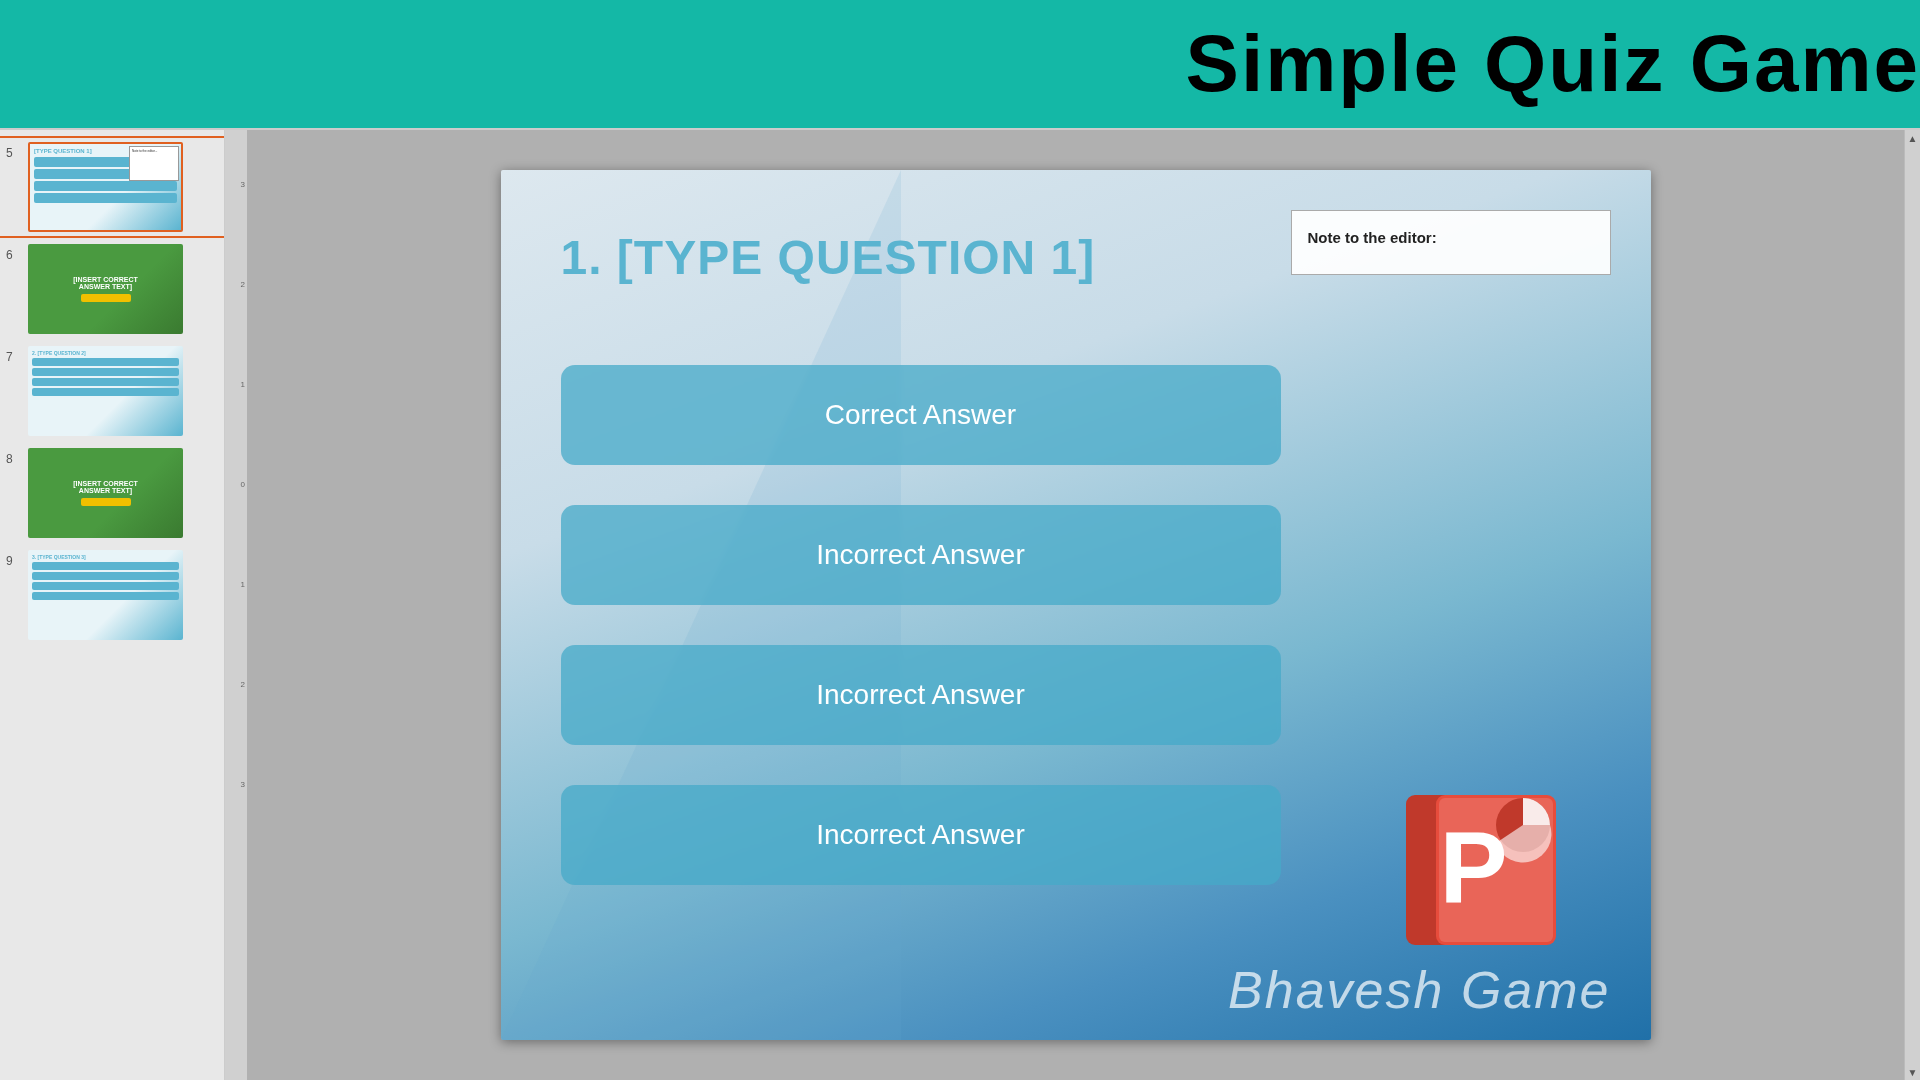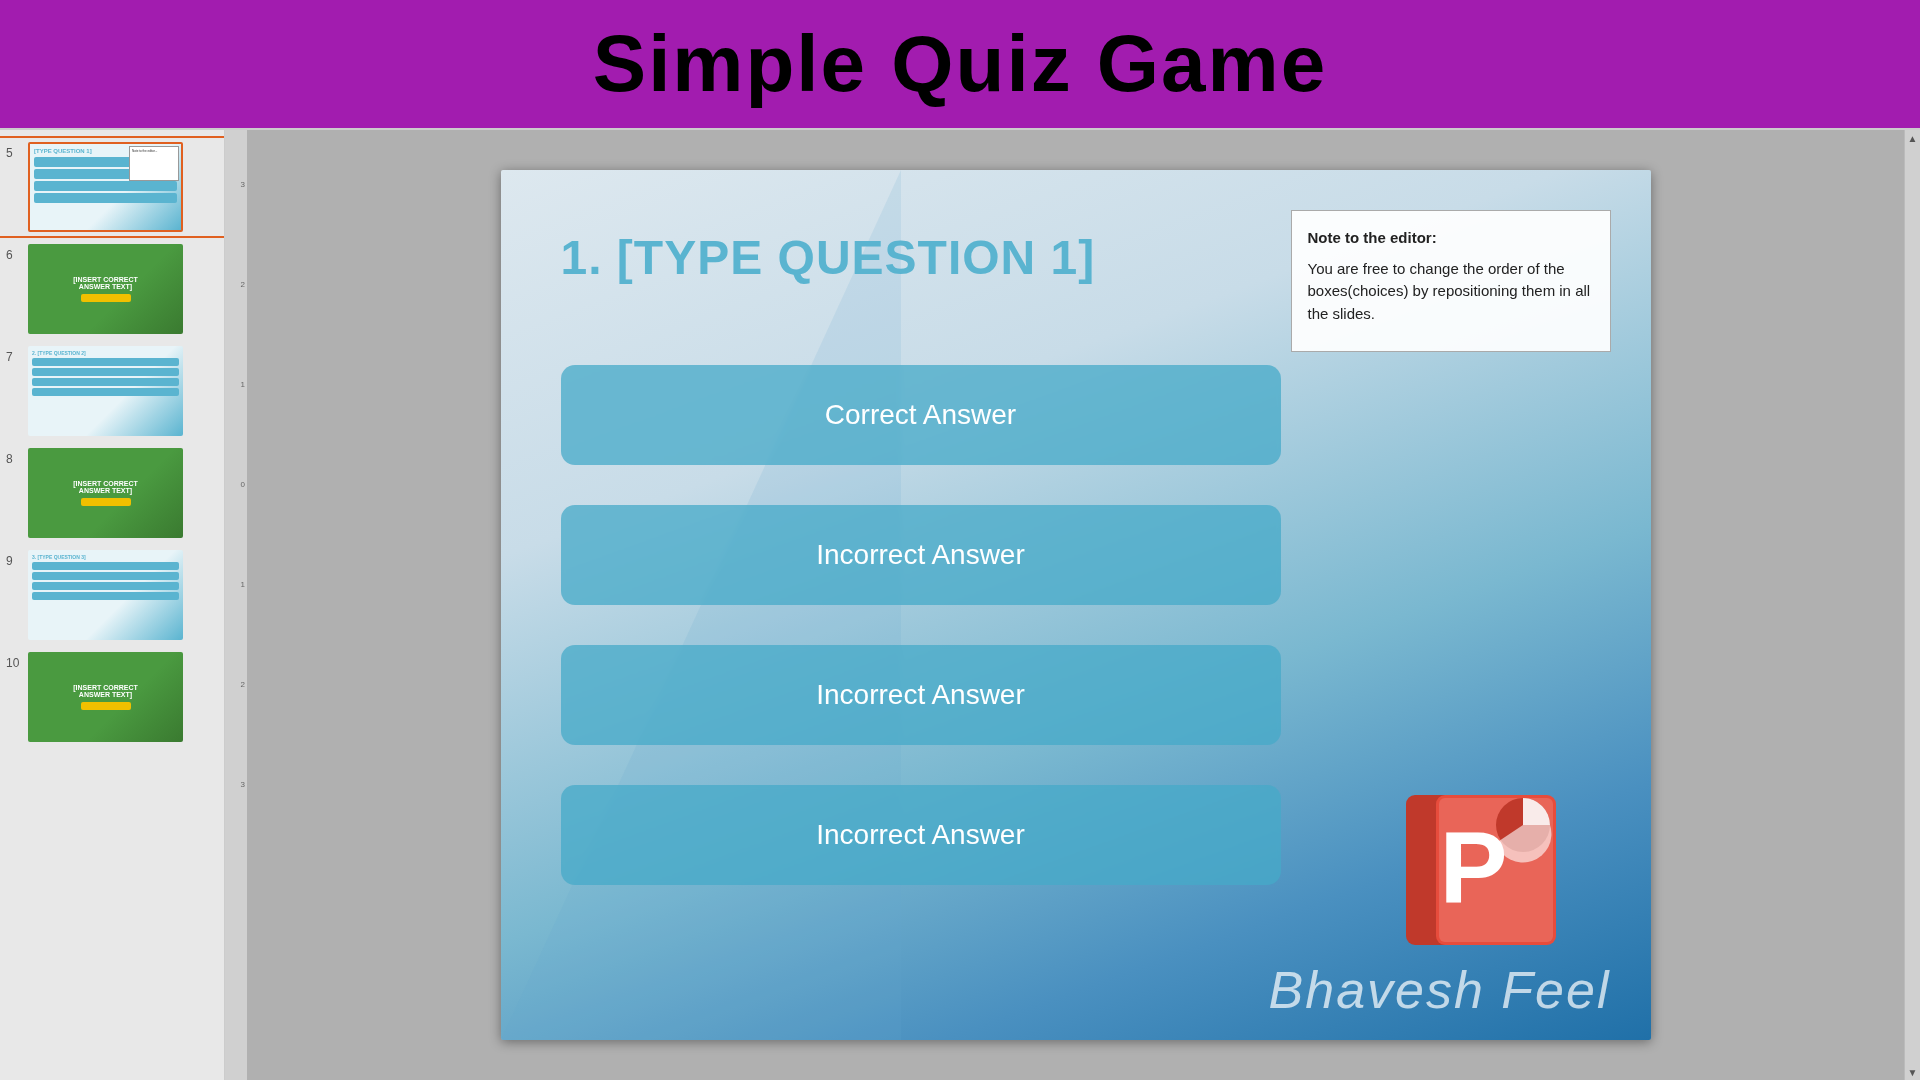--- a/index.html
+++ b/index.html
@@ -10,25 +10,25 @@
       font-family: Arial, sans-serif;
       background: #fff;
       display: flex;
       flex-direction: column;
     }
 
     
     #title-bar {
       width: 100%;
       height: 130px;
-      background: #a21caf;
+      background: #14b8a6;
       border-bottom: 2px solid #ccc;
       display: flex;
       align-items: center;
-      justify-content: center;
+      justify-content: flex-end;
     }
     #title-bar h1 {
       font-size: 80px;
       font-weight: 900;
       color: #000;
       letter-spacing: 2px;
     }
 
     
     #main-area {
@@ -363,27 +363,20 @@
         <div class="thumb-blue-quiz-inner">
           <div class="thumb-blue-quiz-q">3. [TYPE QUESTION 3]</div>
           <div class="thumb-blue-quiz-btn"></div>
           <div class="thumb-blue-quiz-btn"></div>
           <div class="thumb-blue-quiz-btn"></div>
           <div class="thumb-blue-quiz-btn"></div>
         </div>
       </div>
     </div>
 
-    <div class="slide-item">
-      <span class="slide-number">10</span>
-      <div class="slide-thumbnail thumb-green">
-        <div class="thumb-green-text">[INSERT CORRECT<br>ANSWER TEXT]</div>
-        <div class="thumb-green-btn"></div>
-      </div>
-    </div>
 
   </div>
 
   <div id="ruler-area">
     <div class="ruler-mark" style="top: 50px;">3</div>
     <div class="ruler-mark" style="top: 150px;">2</div>
     <div class="ruler-mark" style="top: 250px;">1</div>
     <div class="ruler-mark" style="top: 350px;">0</div>
     <div class="ruler-mark" style="top: 450px;">1</div>
     <div class="ruler-mark" style="top: 550px;">2</div>
@@ -398,40 +391,39 @@
 
       <div id="question-title">1.  [TYPE QUESTION 1]</div>
 
       <button id="btn-1" class="answer-btn">Correct Answer</button>
       <button id="btn-2" class="answer-btn">Incorrect Answer</button>
       <button id="btn-3" class="answer-btn">Incorrect Answer</button>
       <button id="btn-4" class="answer-btn">Incorrect Answer</button>
 
       <div id="note-box">
         <div class="note-title">Note to the editor:</div>
-        <p>You are free to change the order of the boxes(choices) by repositioning them in all the slides.</p>
       </div>
 
       <div id="ppt-logo">
         <svg viewBox="0 0 120 120" xmlns="http://www.w3.org/2000/svg" width="180" height="180">
 
           <rect x="10" y="10" width="80" height="100" rx="6" fill="#c0392b"></rect>
           <rect x="30" y="10" width="80" height="100" rx="6" fill="#e74c3c"></rect>
 
           <rect x="32" y="12" width="76" height="96" rx="4" fill="#f5f5f5" opacity="0.15"></rect>
 
           <text x="55" y="82" font-family="Arial Black, Arial" font-size="68" font-weight="900" fill="white" text-anchor="middle">P</text>
 
           <circle cx="88" cy="30" r="18" fill="#c0392b"></circle>
           <path d="M88 12 A18 18 0 0 1 106 30 L88 30 Z" fill="white" opacity="0.9"></path>
           <path d="M88 30 L106 30 A18 18 0 0 1 70 42 Z" fill="white" opacity="0.6"></path>
         </svg>
       </div>
 
-      <div id="brand-text">Bhavesh Feel</div>
+      <div id="brand-text">Bhavesh Game</div>
 
     </div>
 
   </div>
 
   <div id="right-scroll">
     <div class="scroll-arrow">▲</div>
     <div style="flex:1;"></div>
     <div class="scroll-arrow">▼</div>
   </div>

